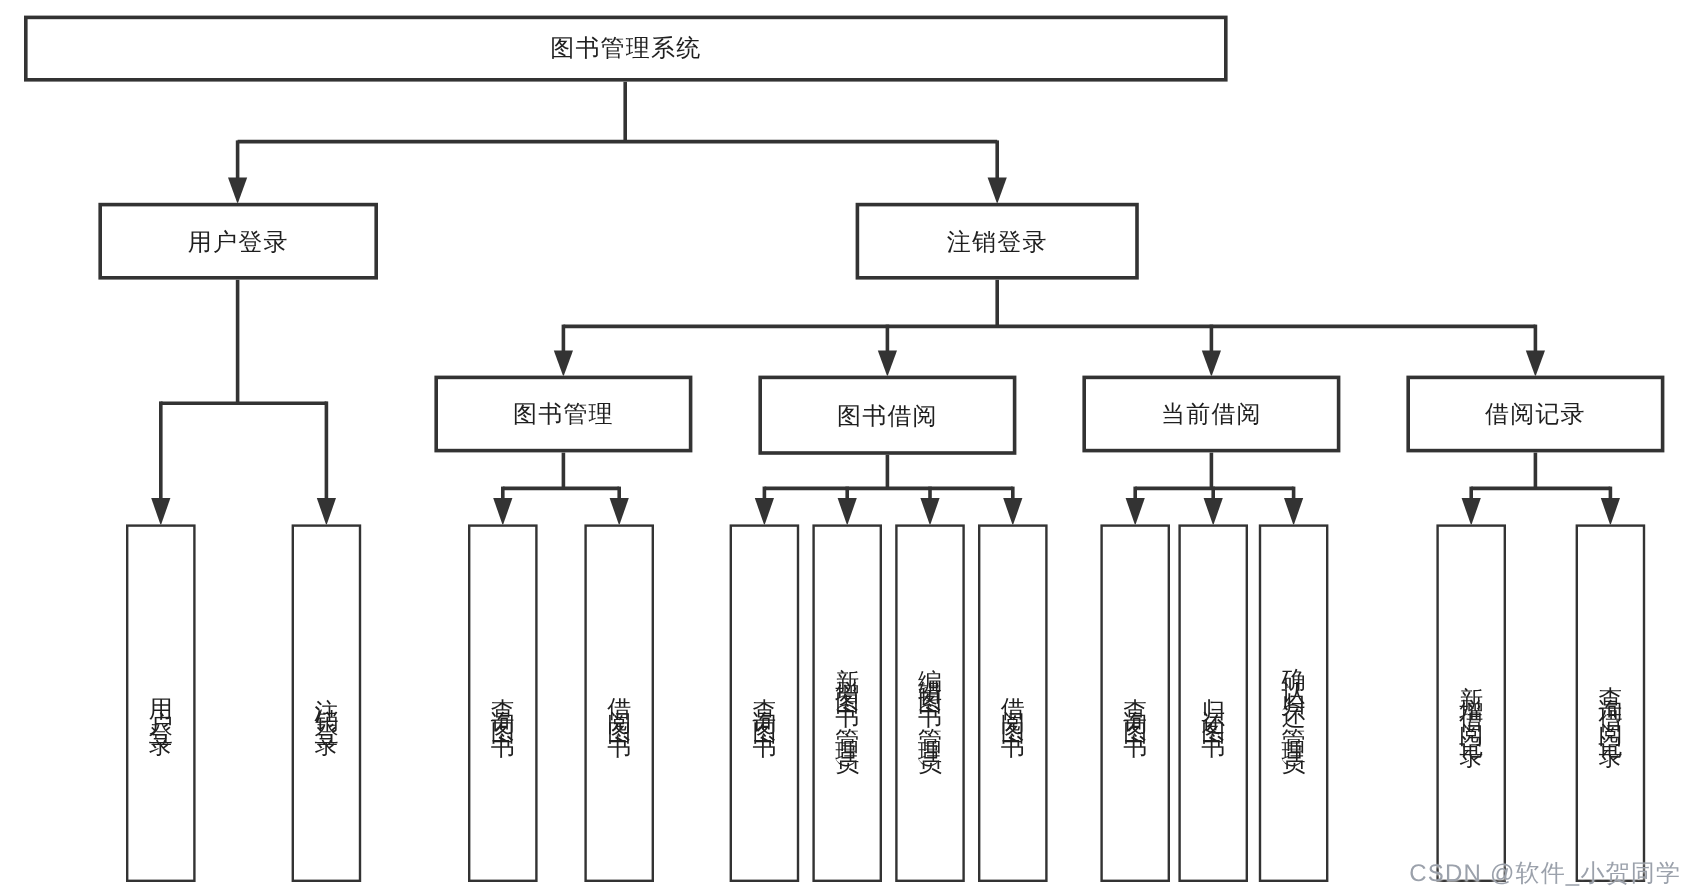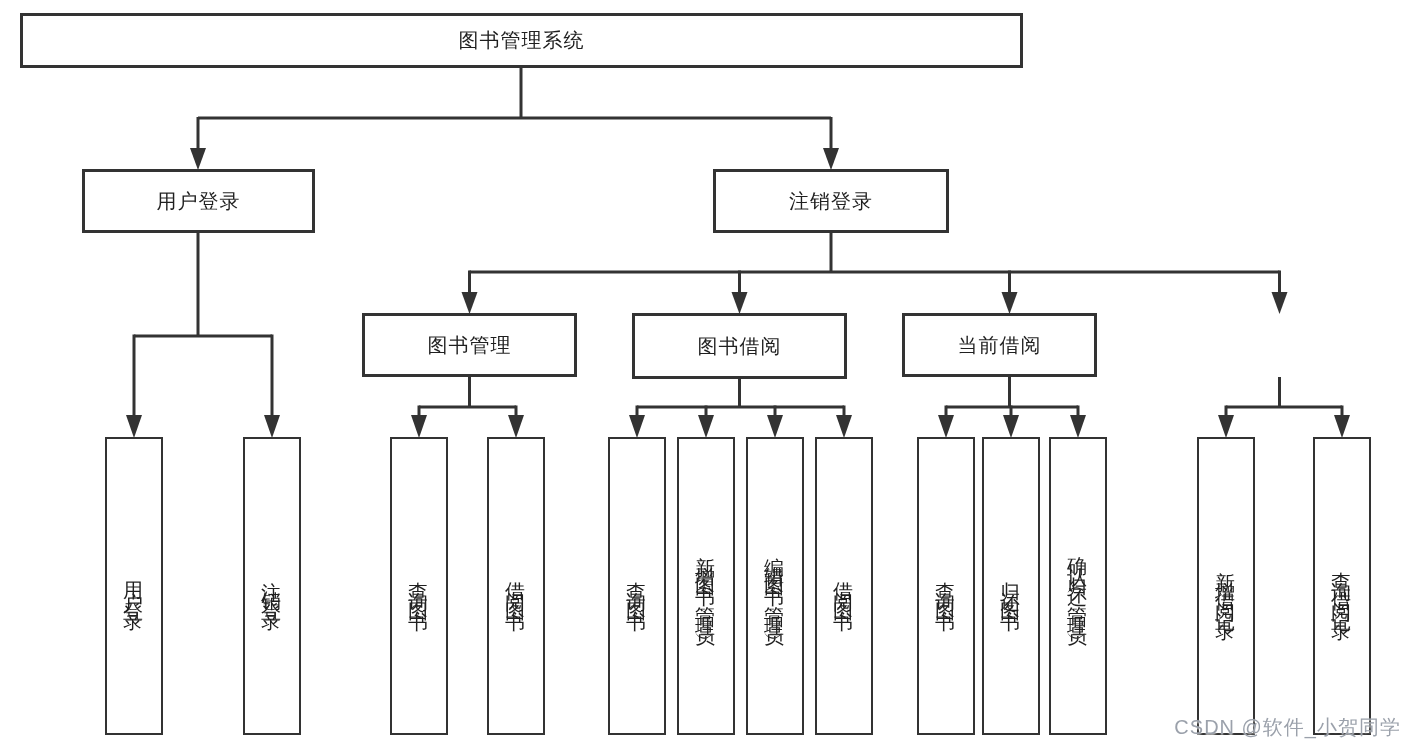--- a/index.html
+++ b/index.html
@@ -133,21 +133,22 @@
     </g>
   </svg>
 
   <div class="box" style="left:20px;top:13px;width:1003px;height:55px">图书管理系统</div>
 
   <div class="box" style="left:82px;top:169px;width:233px;height:64px">用户登录</div>
   <div class="box" style="left:713px;top:169px;width:236px;height:64px">注销登录</div>
 
   <div class="box" style="left:362px;top:313px;width:215px;height:64px">图书管理</div>
   <div class="box" style="left:632px;top:313px;width:215px;height:66px">图书借阅</div>
-  <div class="box" style="left:902px;top:313px;width:195px;height:64px">当前借阅</div>
+  <div class="box" style="left:902px;top:313px;width:215px;height:64px">当前借阅</div>
+  <div class="box" style="left:1172px;top:313px;width:215px;height:64px">借阅记录</div>
 
   <div class="box leaf" style="left:105px;top:437px;width:58px;height:298px">
     <span class="v">用户登录</span>
   </div>
   <div class="box leaf" style="left:243px;top:437px;width:58px;height:298px">
     <span class="v">注销登录</span>
   </div>
 
   <div class="box leaf" style="left:390px;top:437px;width:58px;height:298px">
     <span class="v">查询图书</span>

